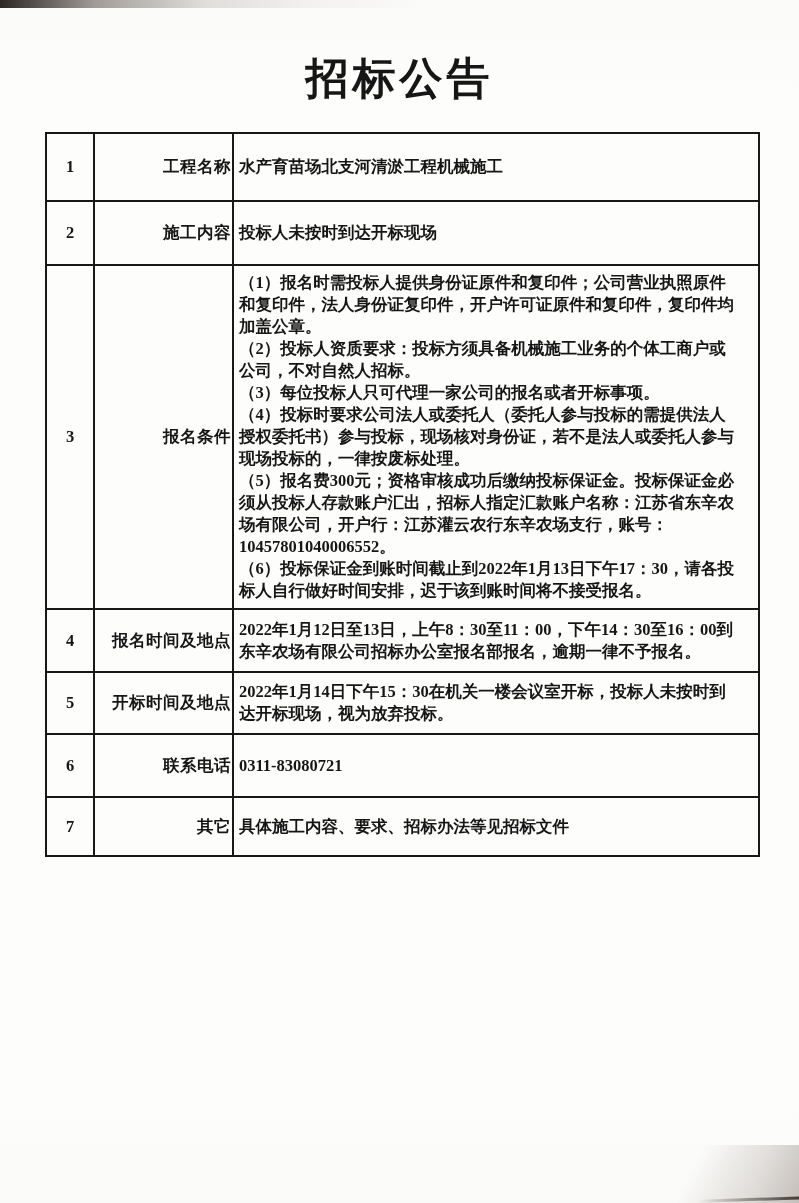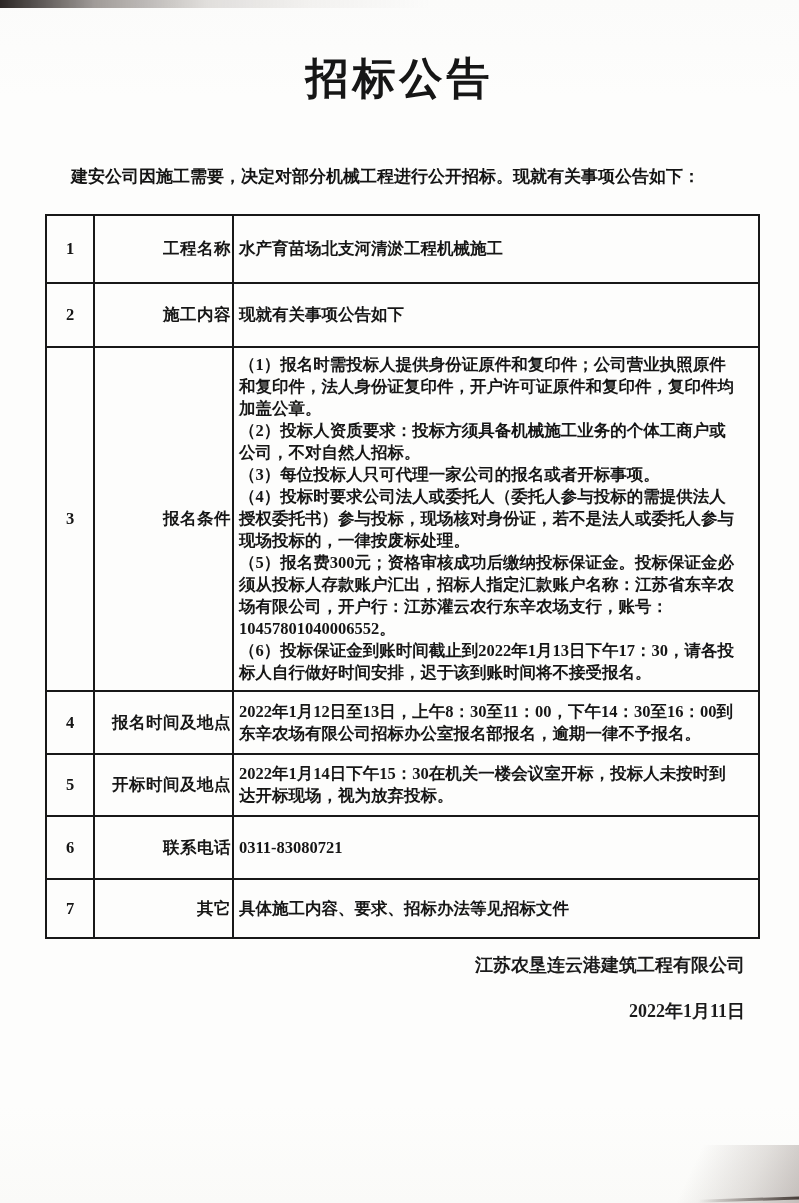--- a/index.html
+++ b/index.html
@@ -77,41 +77,40 @@
 
 <div class="page">
 
   <div class="scan-top"></div>
   <div class="scan-right"></div>
   <div class="scan-br-shade"></div>
   <div class="scan-br-line"></div>
 
   <h1 class="doc-title">招标公告</h1>
 
-  <p class="intro">建安公司因施工需要，决定对部分机械工程进行公开招标。现就有关事项公告如下：</p>
 
   <table class="announcement">
     <colgroup>
       <col style="width:48px">
         <col style="width:139px">
         <col style="width:526px">
     </colgroup>
     <tbody>
       <tr class="h68">
         <td class="c-no">1</td>
         <td class="c-label">工程名称</td>
         <td class="c-body">
           <p>水产育苗场北支河清淤工程机械施工</p>
         </td>
       </tr>
       <tr class="h64">
         <td class="c-no">2</td>
         <td class="c-label">施工内容</td>
         <td class="c-body">
-          <p>现就有关事项公告如下</p>
+          <p>投标人未按时到达开标现场</p>
         </td>
       </tr>
       <tr class="h313">
         <td class="c-no">3</td>
         <td class="c-label">报名条件</td>
         <td class="c-body">
           <p>（1）报名时需投标人提供身份证原件和复印件；公司营业执照原件和复印件，法人身份证复印件，开户许可证原件和复印件，复印件均加盖公章。</p>
           <p>（2）投标人资质要求：投标方须具备机械施工业务的个体工商户或公司，不对自然人招标。</p>
           <p>（3）每位投标人只可代理一家公司的报名或者开标事项。</p>
           <p>（4）投标时要求公司法人或委托人（委托人参与投标的需提供法人授权委托书）参与投标，现场核对身份证，若不是法人或委托人参与现场投标的，一律按废标处理。</p>
@@ -143,20 +142,16 @@
       <tr class="h59">
         <td class="c-no">7</td>
         <td class="c-label">其它</td>
         <td class="c-body">
           <p>具体施工内容、要求、招标办法等见招标文件</p>
         </td>
       </tr>
     </tbody>
   </table>
 
-  <div class="signoff">
-    <p class="signoff-company">江苏农垦连云港建筑工程有限公司</p>
-    <p class="signoff-date">2022年1月11日</p>
-  </div>
 
   <div class="page-footer">第 1 页，共 1 页</div>
 
 </div>
 
 </body></html>

